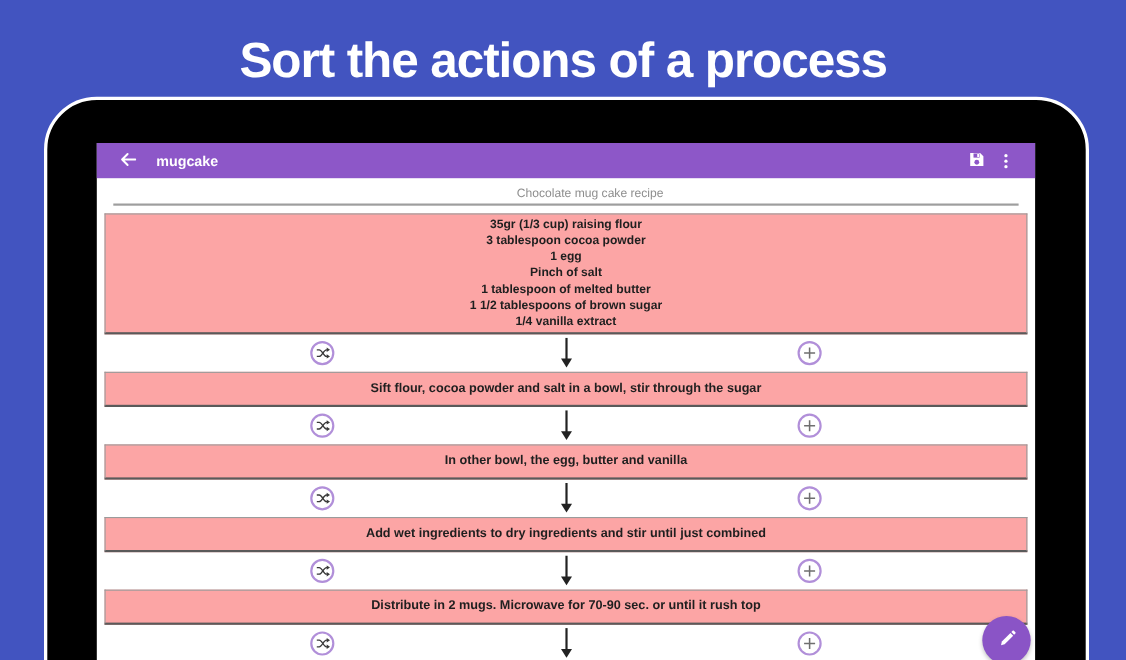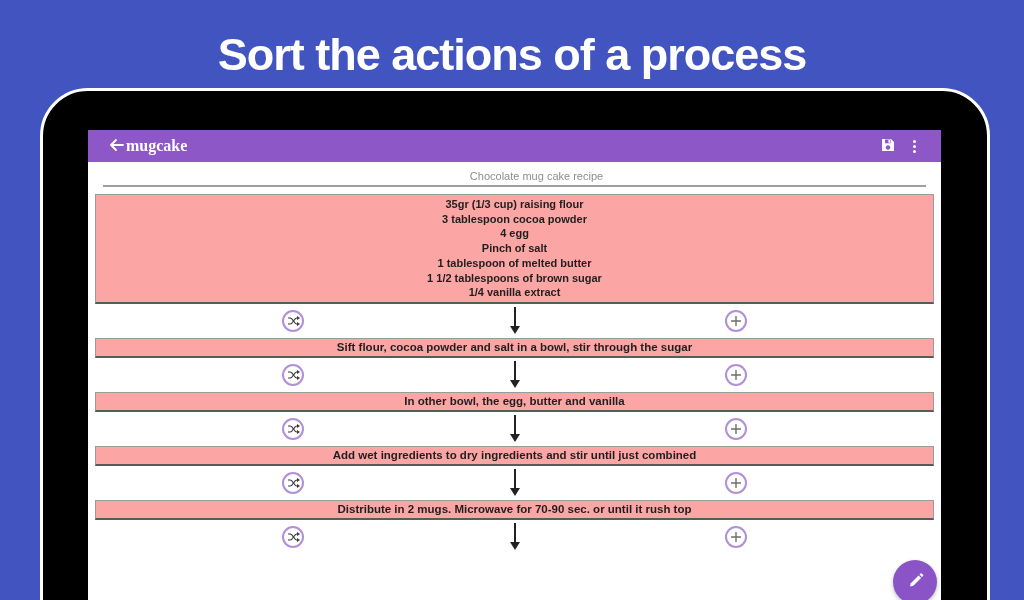--- a/index.html
+++ b/index.html
@@ -46,25 +46,24 @@
     display:flex; align-items:center;
     padding:0 14px 0 18px;
     color:#ffffff;
   }
   .appbar .back-btn {
     background:none; border:none; cursor:pointer;
     display:flex; align-items:center;
     padding:2px;
   }
   .appbar .title {
-    margin-left:0;
-    font-size:16px;
+    margin-left:16px;
+    font-size:13px;
     font-weight:700;
     color:#ffffff;
-    font-family:Liberation Serif, serif;
   }
   .appbar .spacer { flex:1; }
   .appbar .bar-btn {
     background:none; border:none; cursor:pointer;
     display:flex; align-items:center; justify-content:center;
     width:26px; height:26px;
   }
   .kebab { display:flex; flex-direction:column; gap:2px; align-items:center; }
   .kebab .dot { width:3px; height:3px; border-radius:50%; background:#ffffff; }
 
@@ -118,21 +117,21 @@
   }
   .icon-btn.shuffle { left:194px; }
   .icon-btn.plus   { left:637px; }
   .down-arrow {
     position:absolute;
     left:50%; top:50%;
     transform:translate(-50%,-50%);
   }
 
   .step-box {
-    height:20px;
+    height:32px;
     display:flex; align-items:center; justify-content:center;
     font-size:11.5px;
     font-weight:700;
     color:#1f1f1f;
     cursor:pointer;
   }
 
   
   .fab {
     position:absolute;
@@ -187,21 +186,21 @@
     </div>
 
     <div class="content">
 
       <div class="process-title">Chocolate mug cake recipe</div>
       <div class="header-rule"></div>
 
       <div class="block ingredients-box">
         <div class="ingredient-line">35gr (1/3 cup) raising flour</div>
         <div class="ingredient-line">3 tablespoon cocoa powder</div>
-        <div class="ingredient-line">4 egg</div>
+        <div class="ingredient-line">1 egg</div>
         <div class="ingredient-line">Pinch of salt</div>
         <div class="ingredient-line">1 tablespoon of melted butter</div>
         <div class="ingredient-line">1 1/2 tablespoons of brown sugar</div>
         <div class="ingredient-line">1/4 vanilla extract</div>
       </div>
 
       <div class="connector-row">
         <button class="icon-btn shuffle">
           <svg width="13" height="12" viewBox="0 0 13 12">
               <path d="M1 3 h2.2 c2.8 0 3.8 6 6.6 6 h1" stroke="#3a3a3a" stroke-width="1.2" fill="none"></path>

